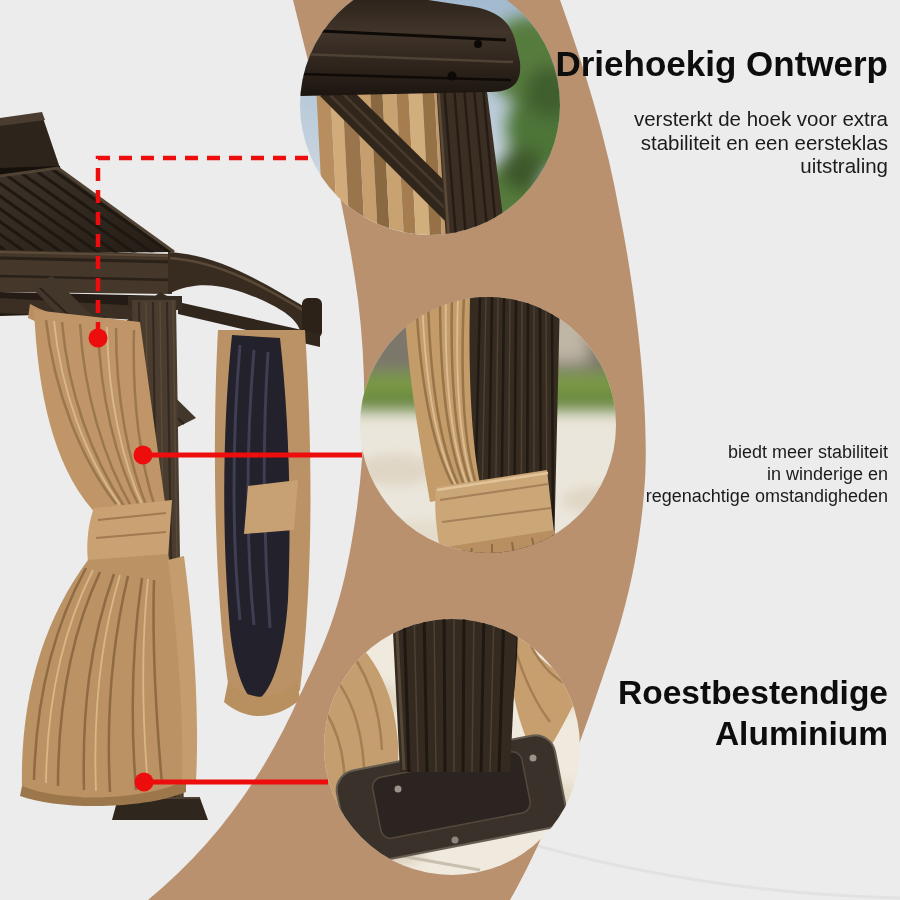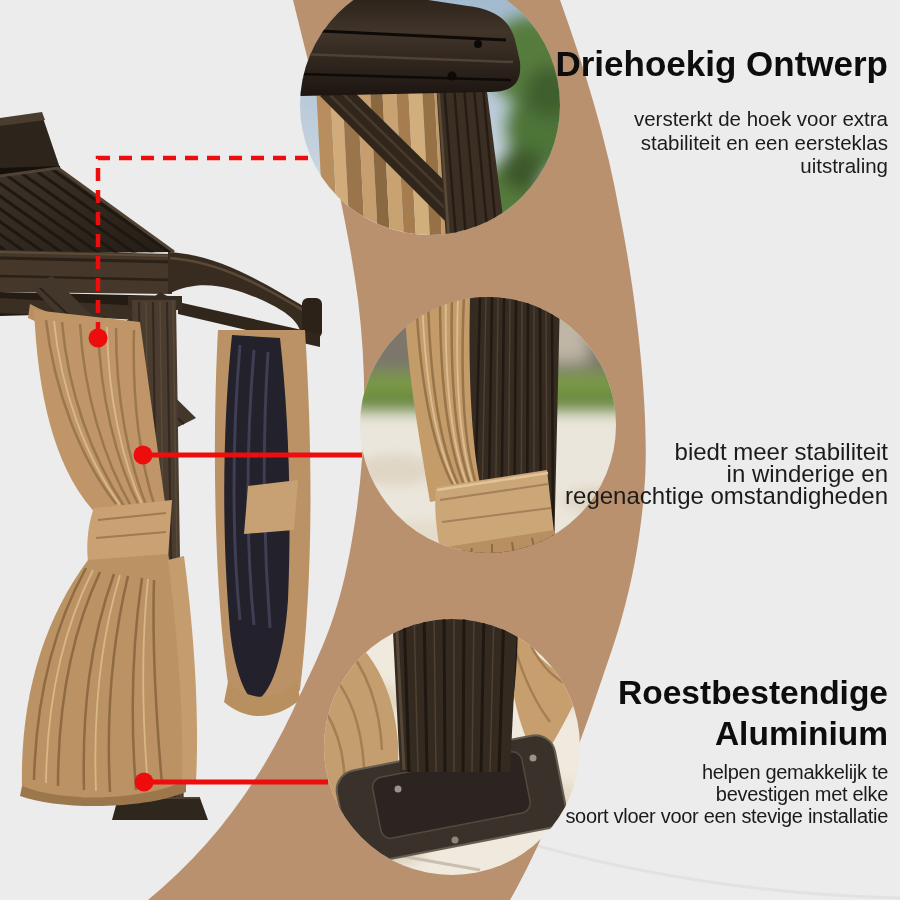--- a/index.html
+++ b/index.html
@@ -5,21 +5,21 @@
   html,body{margin:0;padding:0;background:#ececec;}
   .stage{position:relative;width:900px;height:900px;overflow:hidden;background:#eab308;
          font-family:"Liberation Sans",sans-serif;}
   .stage svg{position:absolute;left:0;top:0;}
   .feature-title{position:absolute;right:12px;text-align:right;font-weight:bold;color:#0d0d0d;
                  white-space:pre-line;letter-spacing:0;}
   .feature-desc{position:absolute;right:12px;text-align:right;color:#1b1b1b;white-space:pre-line;}
   .f1-title{top:44px;font-size:35px;line-height:40px;}
   .f1-desc{top:97px;font-size:20.5px;line-height:23.5px;margin-top:10px;}
   .f2-title{top:350px;font-size:34px;line-height:43px;}
-  .f2-desc{top:441px;font-size:24px;line-height:22px;}
+  .f2-desc{top:441px;font-size:18px;line-height:22px;}
   .f3-title{top:672px;font-size:33.5px;line-height:41px;}
   .f3-desc{top:761px;font-size:20px;line-height:22px;letter-spacing:-0.3px;}
 </style>
 </head>
 <body>
 
 <div class="stage">
 
 <svg width="900" height="900" viewBox="0 0 900 900">
   <defs>
@@ -328,16 +328,13 @@
   <div class="feature-desc f1-desc">versterkt de hoek voor extra
 stabiliteit en een eersteklas
 uitstraling</div>
 
   <div class="feature-desc f2-desc">biedt meer stabiliteit
 in winderige en
 regenachtige omstandigheden</div>
 
   <div class="feature-title f3-title">Roestbestendige
 Aluminium</div>
-  <div class="feature-desc f3-desc">helpen gemakkelijk te
-bevestigen met elke
-soort vloer voor een stevige installatie</div>
 </div>
 
 </body></html>

